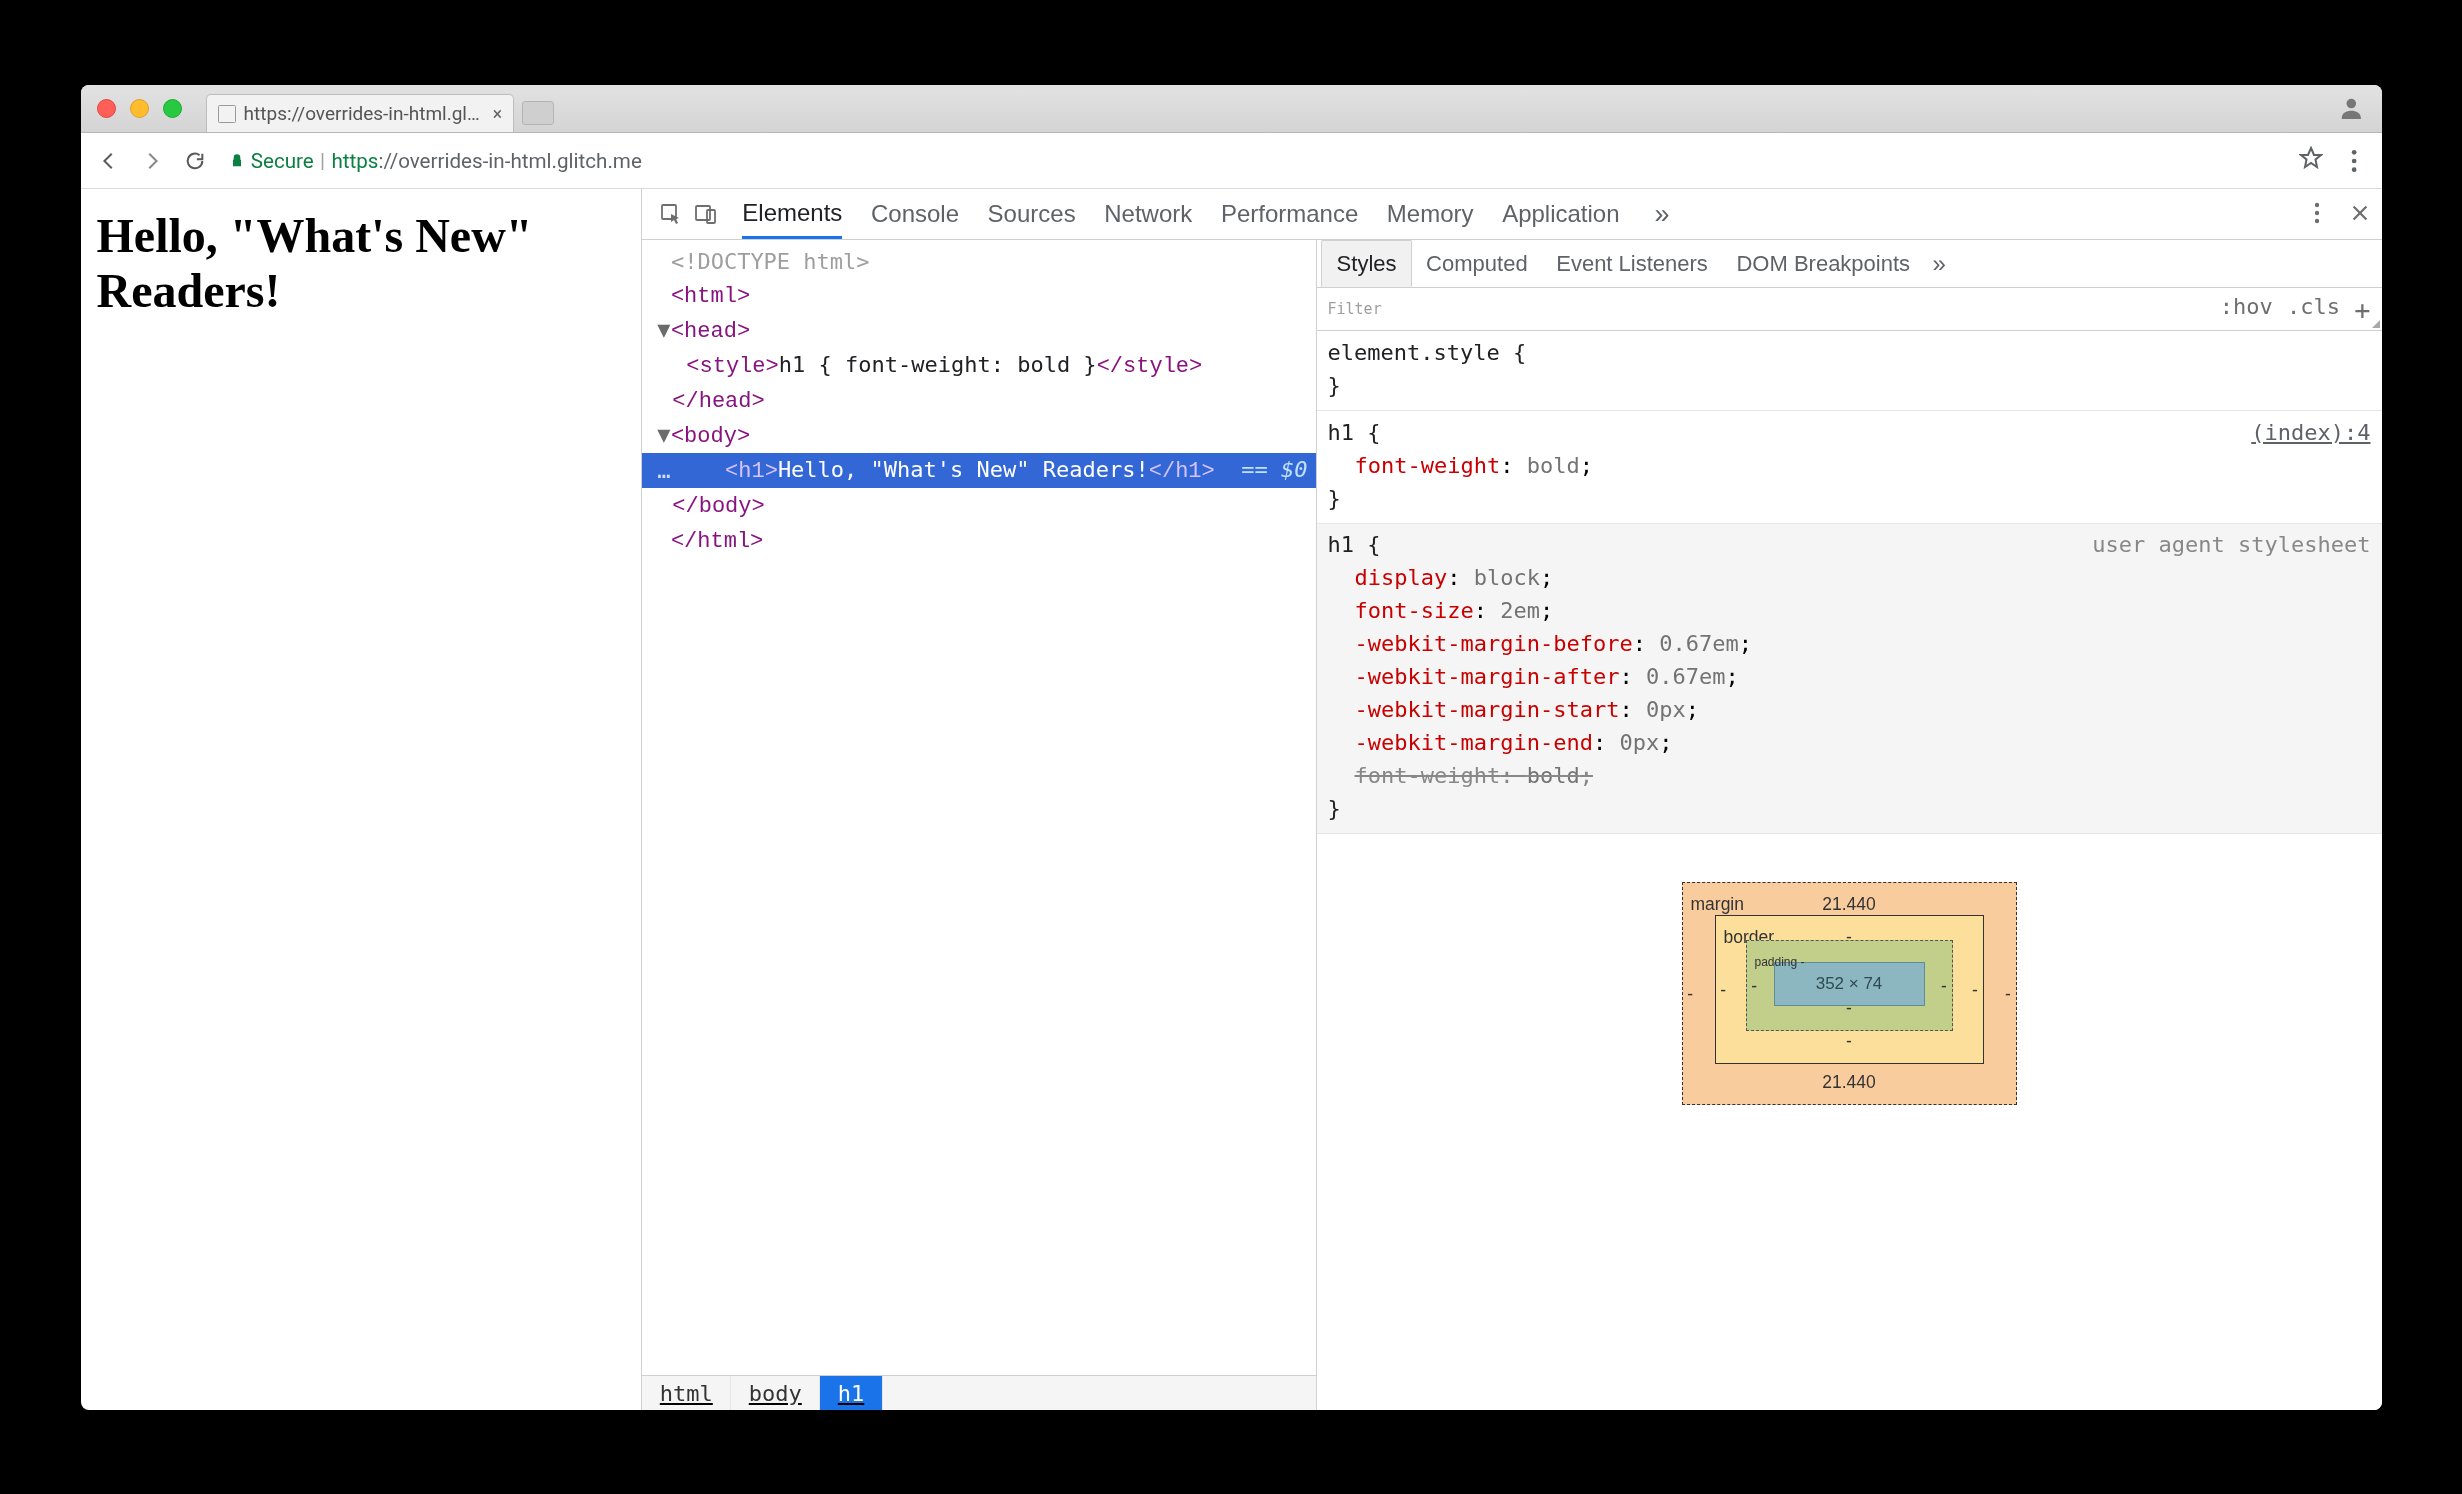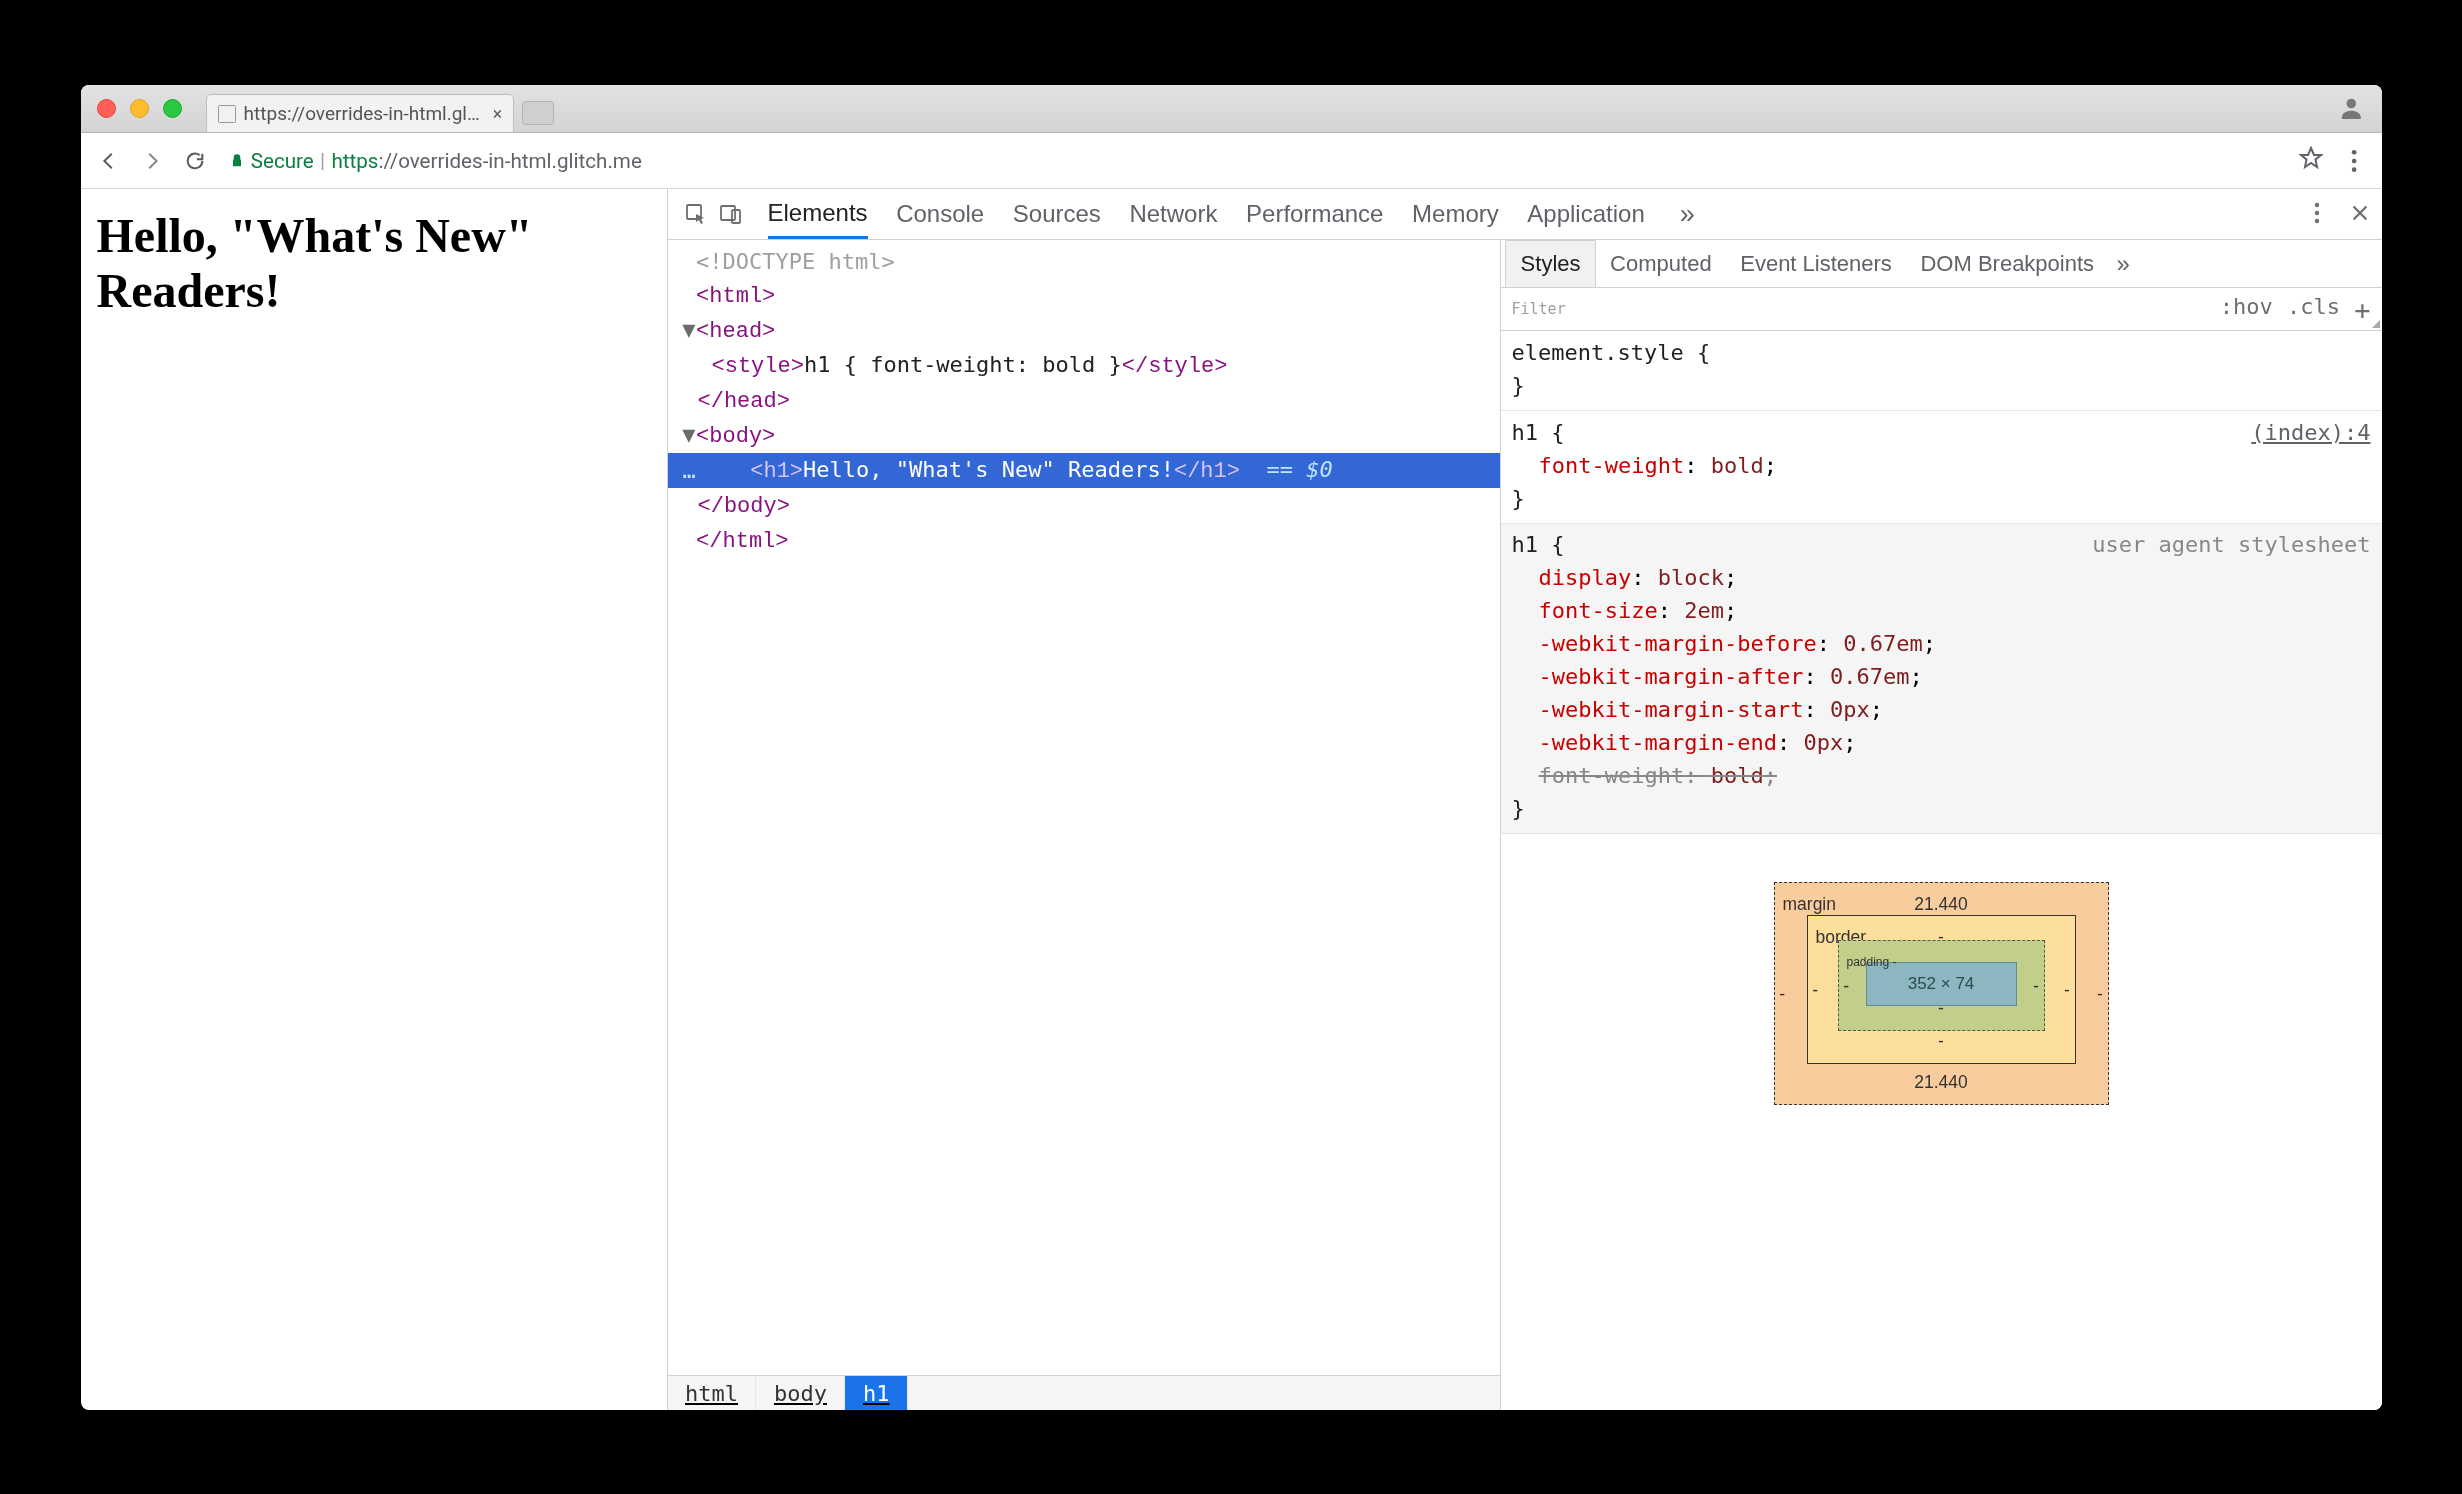--- a/index.html
+++ b/index.html
@@ -174,21 +174,21 @@
     background:#f5f5f5;
     display:flex; align-items:stretch;
     font-size:22px;
     text-decoration:underline;
   }
   .crumb { padding:0 17.5px; display:flex; align-items:center; color:#333; border-right:0.8px solid #e5e5e5;}
   .crumb.active { background:#1a73e8; color:#fff;}
 
   
   .styles-pane {
-    width: 881px;
+    width: 1065px;
     display:flex;
     flex-direction:column;
     font-family: Menlo, Consolas, monospace;
   }
   .styles-tabs {
     height:48px;
     display:flex; align-items:center;
     border-bottom:0.8px solid #d0d0d0;
     font-family: "Lucida Grande","Segoe UI",sans-serif;
     font-size:22px;
@@ -210,21 +210,21 @@
   .filter-actions .plus{ font-size:27px; font-weight:normal;}
   .resizer-triangle{position:absolute; right:1.6px; bottom:1.6px; width:0;height:0;border-left:8px solid transparent;border-bottom:8px solid #a8a8a8;}
 
   .rule-list { flex:1; overflow:auto; font-size:22px; line-height:33px;}
   .rule-block { border-bottom:0.8px solid #e6e6e6; padding:4.8px 11px 8px; position:relative;}
   .rule-block.ua { background:#f5f5f5;}
   .selector { color:#202124; }
   .brace { color:#202124;}
   .decl { padding-left:27px;}
   .prop { color:#c80000;}
-  .val { color:#7f1d1d;}
+  .val { color:#737373;}
   .origin { position:absolute; right:11px; top:4.8px; color:#888; font-size:22px;}
   .origin a { color:#5f6368; text-decoration:underline;}
   .strike { text-decoration: line-through; color:#888;}
   .strike .prop{ color:#888;}
 
   
   .boxmodel-wrap {
     padding: 48px 0 32px;
     display:flex; justify-content:center;
     border-top: none;

